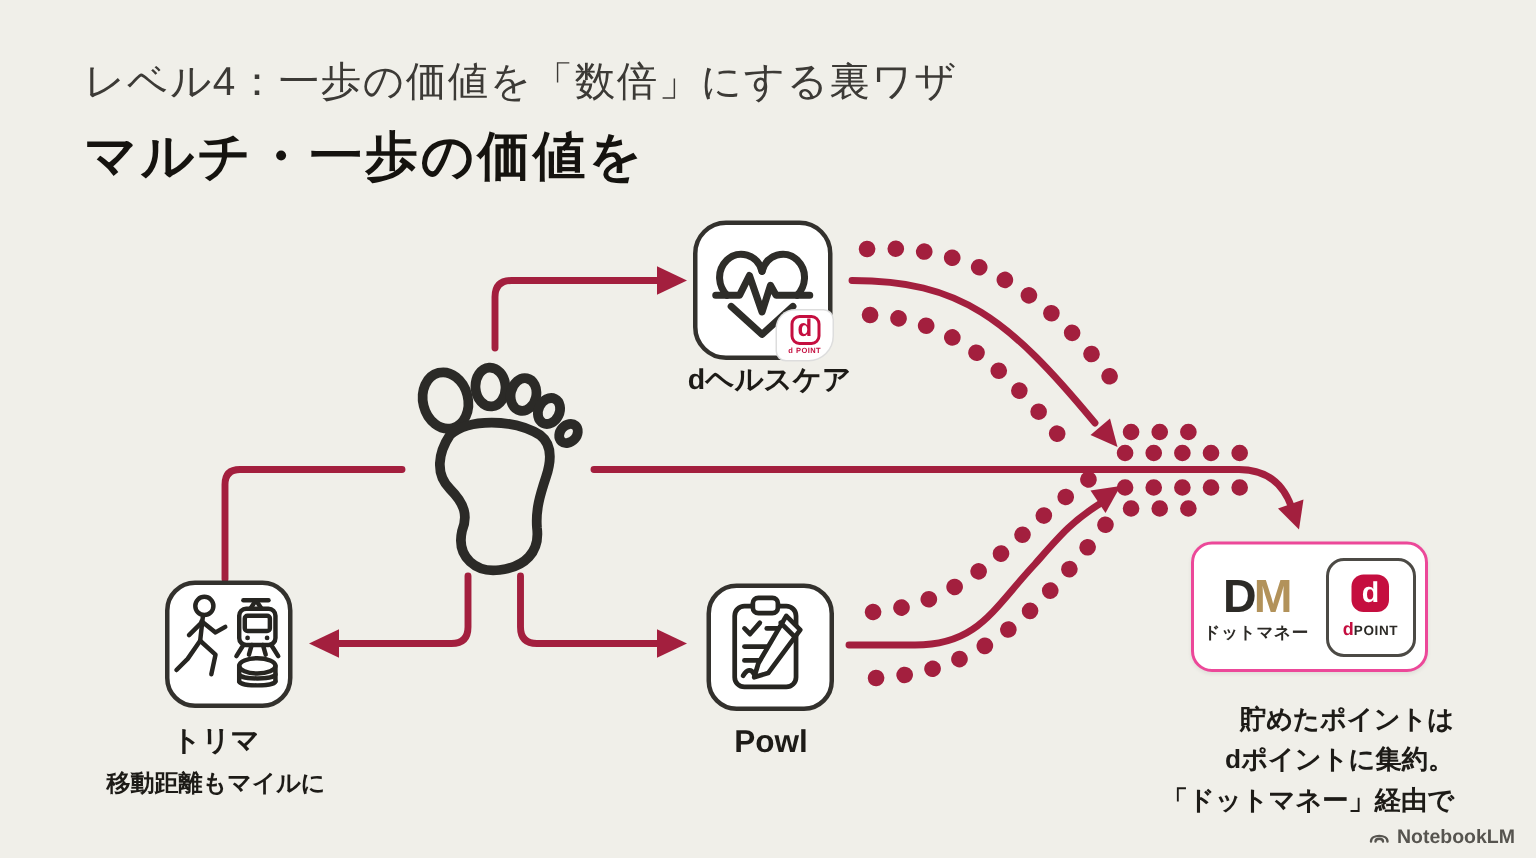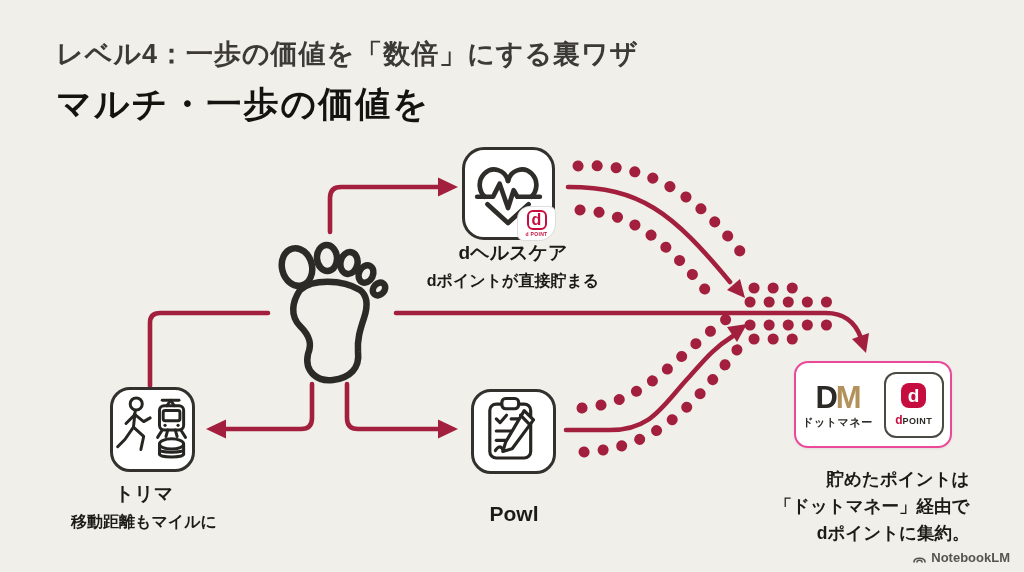--- a/index.html
+++ b/index.html
@@ -1,20 +1,20 @@
 <!DOCTYPE html>
 <html><head>
 <meta charset="utf-8">
 <style>
   html,body{margin:0;padding:0;background:#ffffff;}
   .stage{position:relative;width:1024px;height:572px;background:#f0efe9;overflow:hidden;
          font-family:"Liberation Sans","DejaVu Sans",sans-serif;}
   
   .titles{position:absolute;left:56px;top:36px;}
-  .t1{font-size:27px;font-weight:700;color:#3c3a36;letter-spacing:1px;text-align:right;}
+  .t1{font-size:27px;font-weight:400;color:#3c3a36;letter-spacing:1px;text-align:right;}
   .t2{font-size:35px;font-weight:800;color:#15130f;margin-top:9px;letter-spacing:2px;}
   
   .diagram-svg{position:absolute;left:0;top:0;pointer-events:none;}
   
   .app-icon{position:absolute;background:#ffffff;border:3px solid #33312d;box-sizing:border-box;
             display:flex;align-items:center;justify-content:center;}
   #icon-dhealth{left:462px;top:147px;width:93px;height:93px;border-radius:22px;}
   #icon-torima{left:110px;top:387px;width:85px;height:85px;border-radius:20px;}
   #icon-powl{left:471px;top:389px;width:85px;height:85px;border-radius:20px;}
   
@@ -40,21 +40,21 @@
   .dpoint-badge{width:56px;height:62px;border:2px solid #4c4a45;border-radius:12px;background:#fff;
                 display:flex;flex-direction:column;align-items:center;justify-content:center;gap:3px;}
   .dpoint-logo{width:25px;height:25px;background:#c50e3f;border-radius:8px;color:#fff;font-weight:800;
                font-size:19px;display:flex;align-items:center;justify-content:center;line-height:1;}
   .dpoint-text{line-height:1;font-weight:800;}
   .dpt-d{color:#c50e3f;font-size:12px;}
   .dpt-point{color:#2c2a26;font-size:9px;letter-spacing:.4px;}
   #dm-caption{position:absolute;left:872px;top:466px;transform:translateX(-50%);text-align:right;
               font-size:17.5px;font-weight:800;color:#1d1b17;line-height:1.55;white-space:nowrap;}
   
-  .watermark{position:absolute;right:14px;bottom:7px;display:flex;align-items:center;gap:4px;
+  .watermark{position:absolute;right:14px;bottom:7px;display:flex;gap:4px;
              color:#56544f;font-size:13px;font-weight:700;}
 </style>
 </head>
 <body>
 
 <div class="stage">
 
   <div class="titles">
     <div class="t1">レベル4：一歩の価値を「数倍」にする裏ワザ</div>
     <div class="t2">マルチ・一歩の価値を</div>
@@ -116,21 +116,20 @@
         <path d="M24,58 L46,78 L68,58"></path>
       </g>
     </svg>
     <div class="corner-badge">
       <span class="cb-d">d</span>
       <span class="cb-t">d POINT</span>
     </div>
   </div>
   <div class="node-label" style="left:513px;top:240px;">
     <div class="nl-title">dヘルスケア</div>
-    <div class="nl-desc">dポイントが直接貯まる</div>
   </div>
 
   <div class="app-icon" id="icon-torima">
     <svg width="79" height="79" viewBox="0 0 85 85">
       <g stroke="#262521" stroke-width="3.2" fill="none" stroke-linecap="round" stroke-linejoin="round">
 
         <circle cx="25" cy="15" r="6.5"></circle>
         <path d="M24,22 L22,40"></path>
         <path d="M23,26 L33,34 L40,30"></path>
         <path d="M23,27 L14,36"></path>
@@ -171,42 +170,42 @@
         <path d="M24,29 L28,33 L35,25"></path>
         <path d="M40,29 H53"></path>
         <path d="M24,42 H49"></path>
         <path d="M24,52 H38"></path>
         <path d="M23,63 C26,58 29,58 31,62"></path>
         <path d="M54,20 L64,30 L41,61 L31,64 L34,54 Z" fill="#ffffff"></path>
         <path d="M50,25 L60,35"></path>
       </g>
     </svg>
   </div>
-  <div class="node-label" style="left:514px;top:502px;">
+  <div class="node-label" style="left:514px;top:483px;">
     <div class="nl-title" style="font-size:21px;">Powl</div>
   </div>
 
   <div id="dm-box">
     <div class="dm-logo">
       <div class="dm-letters">
         <span class="dm-d">D</span><span class="dm-m">M</span>
       </div>
       <div class="dm-caption">ドットマネー</div>
     </div>
     <div class="dpoint-badge">
       <div class="dpoint-logo">d</div>
       <div class="dpoint-text">
         <span class="dpt-d">d</span><span class="dpt-point">POINT</span>
       </div>
     </div>
   </div>
   <div id="dm-caption">
     <div>貯めたポイントは</div>
+    <div>dポイントに集約。</div>
     <div>「ドットマネー」経由で</div>
-    <div>dポイントに集約。</div>
   </div>
 
   <div class="watermark">
     <svg width="15" height="13" viewBox="0 0 15 13">
       <g stroke="#56544f" stroke-width="1.6" fill="none" stroke-linecap="round">
         <path d="M2,11 C2,6 13,6 13,11"></path>
         <path d="M5,11 C5,8.6 10,8.6 10,11"></path>
       </g>
     </svg>
     <span>NotebookLM</span>

